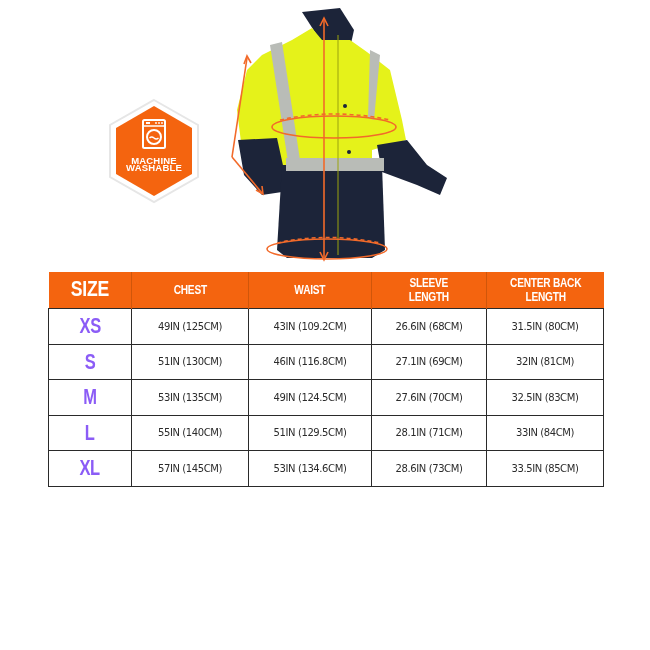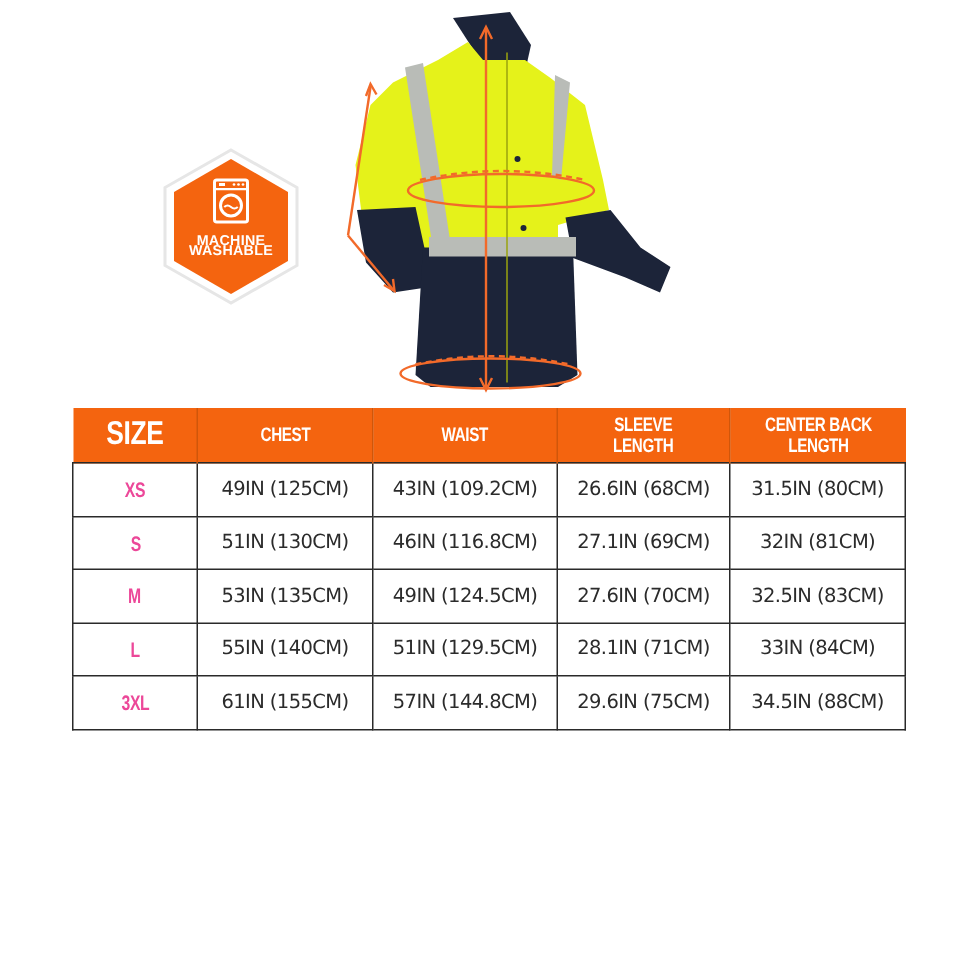--- a/index.html
+++ b/index.html
@@ -6,22 +6,22 @@
     body { width:650px; height:650px; position:relative; overflow:hidden; font-family:"Liberation Sans", sans-serif; }
     .hero { position:absolute; left:0; top:0; width:650px; height:268px; }
     .badge { position:absolute; left:106px; top:98px; width:96px; height:106px; }
     .badge-text { position:absolute; left:0; width:96px; text-align:center; color:#fff; font-weight:bold; font-size:9.5px; line-height:11px; letter-spacing:0.2px; }
     .jacket { position:absolute; left:222px; top:0; width:230px; height:265px; }
     table.size { position:absolute; left:48px; top:272px; width:555px; border-collapse:collapse; table-layout:fixed; }
     table.size th { background:#f4640f; color:#fff; font-family:"Liberation Sans", sans-serif; font-weight:bold; font-size:13px; line-height:14px; height:36px; padding:0; border-left:1px solid #d0560a; transform-origin:center; letter-spacing:-0.3px; }
     table.size th:first-child { border-left:none; }
     table.size th .cond { display:inline-block; transform:scaleX(0.78); }
     table.size th.sizehead .cond { font-size:22px; transform:scaleX(0.8); }
-    table.size td { height:34.5px; border:1px solid #2a2a2a; padding:0; text-align:center; font-size:13px; color:#2b2b2b; font-family:"DejaVu Sans", sans-serif; letter-spacing:-0.4px; }
-    table.size td.sz { color:#ec4899; font-weight:bold; font-size:14px; font-family:"Liberation Sans", sans-serif;margin-left:32px; }
+    table.size td { height:34.5px; border:1px solid #2a2a2a; padding:0; text-align:center; font-size:10px; color:#2b2b2b; font-family:"DejaVu Sans", sans-serif; letter-spacing:-0.4px; }
+    table.size td.sz { color:#8b5cf6; font-weight:bold; font-size:22px; font-family:"Liberation Sans", sans-serif;margin-left:32px; }
     table.size td.sz span { display:inline-block; transform:scaleX(0.75); }
   </style>
 </head>
 <body>
 
 <div class="hero">
 
   <div class="badge">
     <svg width="96" height="106" viewBox="0 0 96 106">
       <polygon points="48,2 92,27 92,79 48,104 4,79 4,27" fill="#ffffff" stroke="#e6e6e6" stroke-width="2"></polygon>
@@ -115,20 +115,20 @@
         <td>32.5IN (83CM)</td>
       </tr>
     <tr>
         <td class="sz"><span>L</span></td>
         <td>55IN (140CM)</td>
         <td>51IN (129.5CM)</td>
         <td>28.1IN (71CM)</td>
         <td>33IN (84CM)</td>
       </tr>
     <tr>
-        <td class="sz"><span>3XL</span></td>
-        <td>61IN (155CM)</td>
-        <td>57IN (144.8CM)</td>
-        <td>29.6IN (75CM)</td>
-        <td>34.5IN (88CM)</td>
+        <td class="sz"><span>XL</span></td>
+        <td>57IN (145CM)</td>
+        <td>53IN (134.6CM)</td>
+        <td>28.6IN (73CM)</td>
+        <td>33.5IN (85CM)</td>
       </tr>
   </tbody>
 </table>
 
 </body></html>

